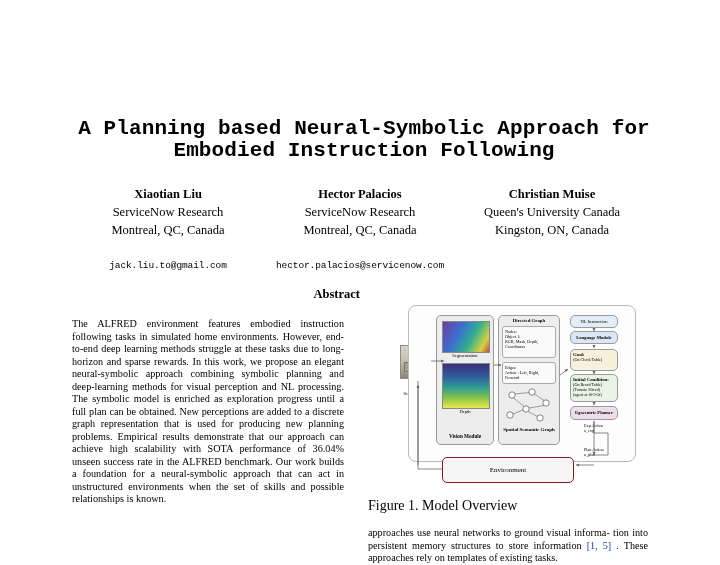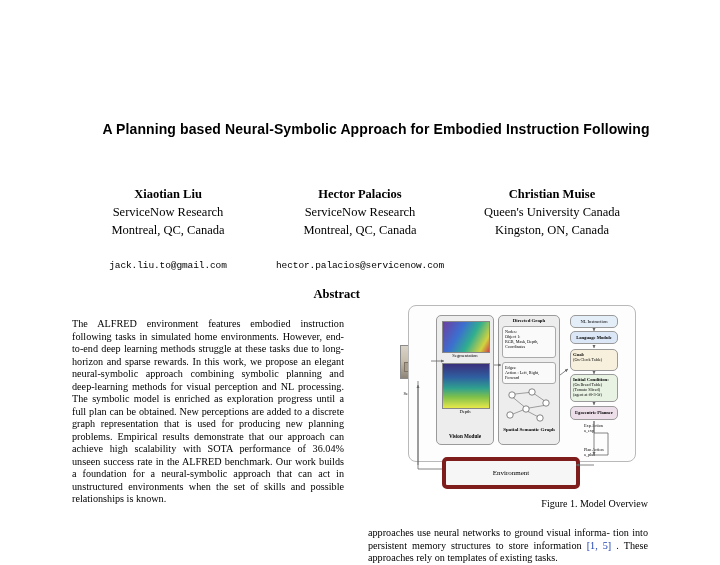--- a/index.html
+++ b/index.html
@@ -15,27 +15,27 @@
     color: #000000;
   }
   .page {
     position: relative;
     width: 720px;
     height: 565px;
     background: #ffffff;
   }
   .title {
     position: absolute;
-    left: 88px;
+    left: 76px;
     top: 118px;
     width: 576px;
     text-align: center;
-    font-family: Liberation Sans, sans-serif;
+    font-family: Liberation Mono, monospace;
     font-weight: bold;
-    font-size: 14px;
+    font-size: 21px;
     line-height: 22px;
     letter-spacing: 0.1px;
   }
   .authors {
     position: absolute;
     left: 72px;
     top: 185px;
     width: 576px;
     display: flex;
     justify-content: space-between;
@@ -79,22 +79,22 @@
     font-size: 10.2px;
     line-height: 12.6px;
     text-align: justify;
   }
   .cite { color: #1a3fb0; }
   .figure-caption {
     position: absolute;
     left: 368px;
     top: 498px;
     width: 280px;
-    text-align: right;
-    font-size: 10px;
+    text-align: left;
+    font-size: 14px;
   }
   
   .figure {
     position: absolute;
     left: 398px;
     top: 305px;
     width: 240px;
     height: 185px;
   }
   .fig-outer {
@@ -192,21 +192,21 @@
     background: #e9f3e4; text-align: left; padding: 2px; font-size: 4.2px; line-height: 5px;
   }
   .planner-box {
     left: 172px; top: 101px; width: 48px; height: 14px;
     background: #ecdfe9; display: flex; align-items: center; justify-content: center;
     font-weight: bold; font-size: 4.6px;
   }
   .env-box {
     position: absolute;
     left: 44px; top: 152px; width: 130px; height: 24px;
-    border: 4px solid #7f1d1d; border-radius: 5px; background: #f6f6f6;
+    border: 1px solid #7f1d1d; border-radius: 5px; background: #f6f6f6;
     display: flex; align-items: center; justify-content: center;
     font-size: 7px;
   }
   .photo {
     position: absolute;
     left: 2px; top: 40px; width: 30px; height: 32px;
     background: linear-gradient(180deg,#d9d3c8 0%,#c8bfae 45%,#8d8577 100%);
     border: 1px solid #8b8b8b;
   }
   .photo:after {

